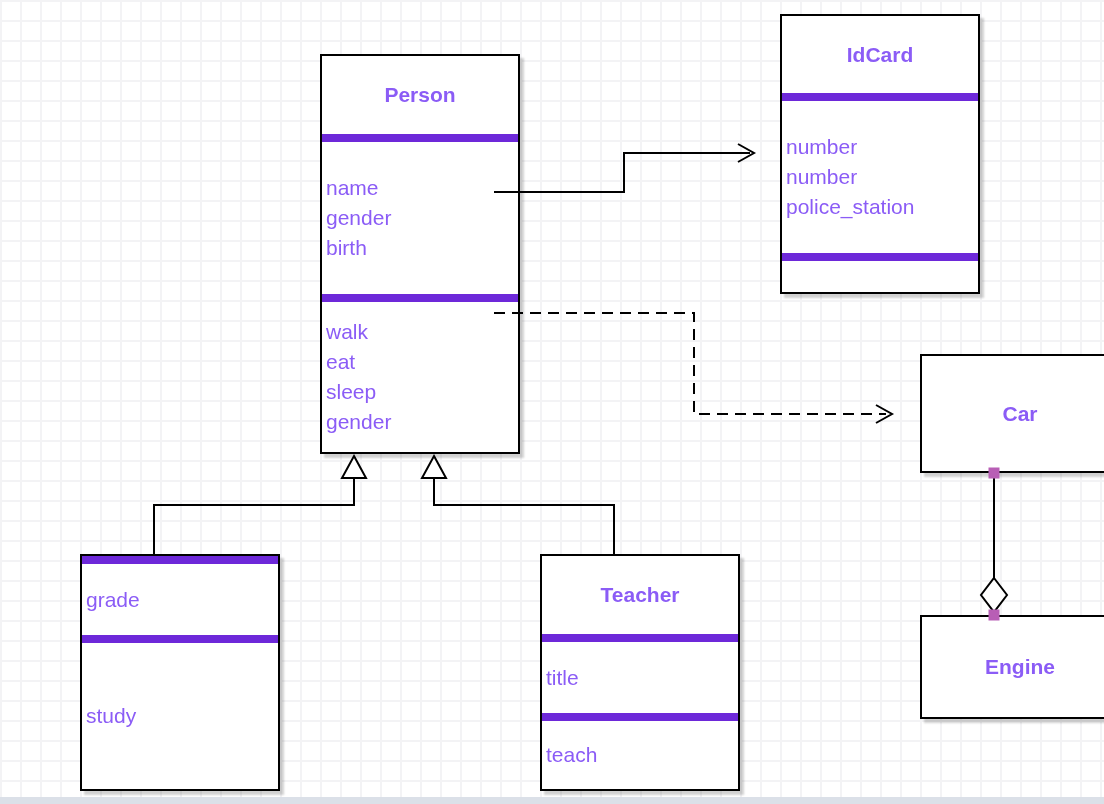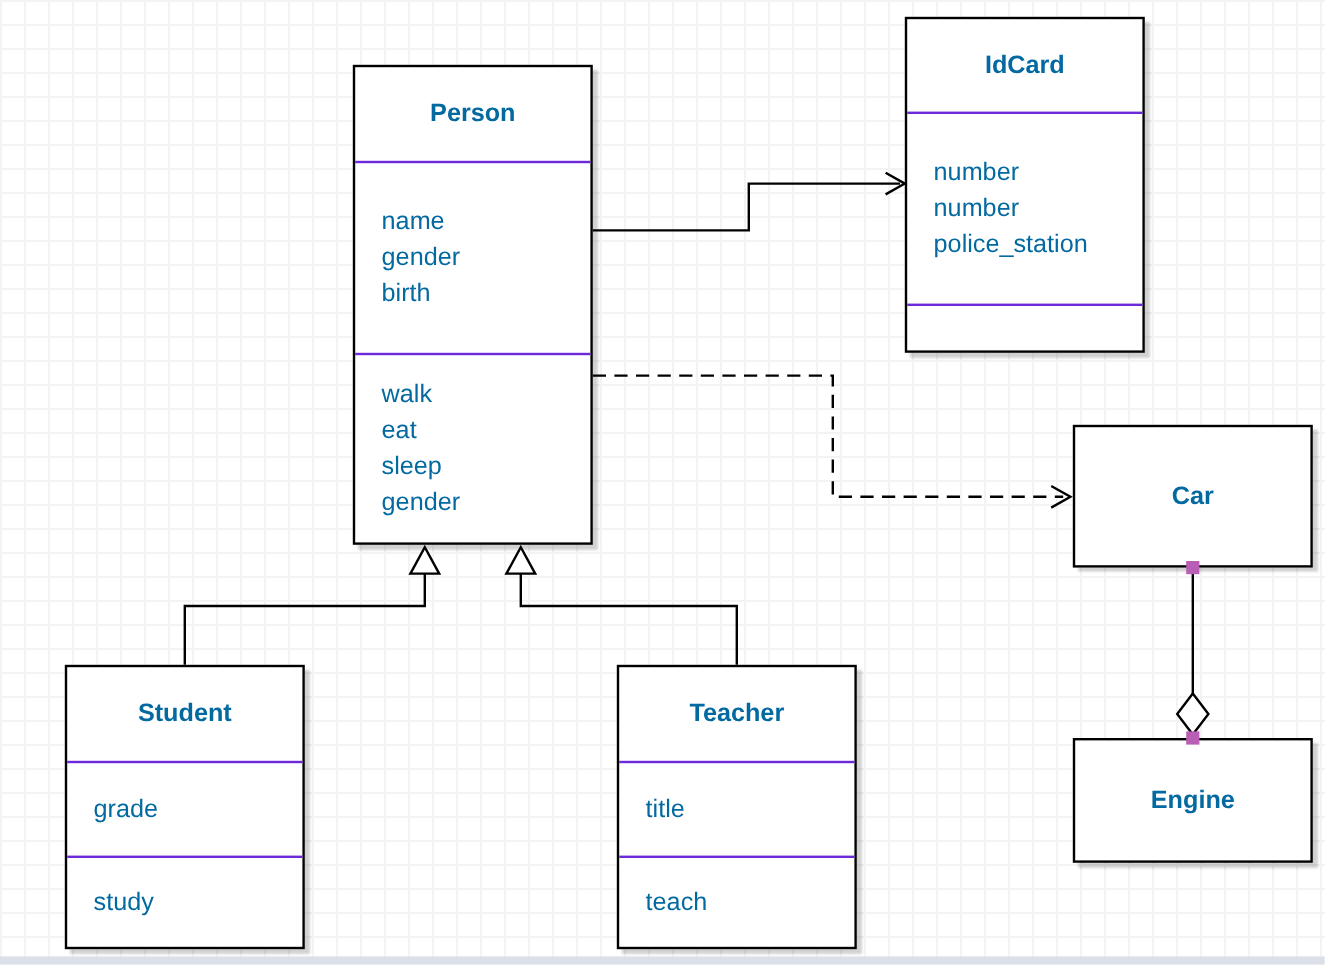--- a/index.html
+++ b/index.html
@@ -18,38 +18,39 @@
     background-size:20px 20px;
   }
   .uml-class{
     position:absolute;
     box-sizing:border-box;
     background:#fff;
     border:2px solid #000;
     box-shadow:4px 4px 2px rgba(0,0,0,0.18);
     display:flex;
     flex-direction:column;
-    color:#0369a1;
+    color:#8b5cf6;
+    margin-left:26px;
   }
   .uml-title{
     display:flex;
     align-items:center;
     justify-content:center;
     font-weight:bold;
     font-size:21px;
     flex:0 0 auto;
   }
   .uml-sec{
     box-sizing:border-box;
-    border-top:2px solid #6d28d9;
+    border-top:8px solid #6d28d9;
     display:flex;
     flex-direction:column;
     justify-content:center;
     align-items:flex-start;
-    padding-left:22px;
+    padding-left:4px;
     font-size:21px;
     line-height:30px;
     flex:0 0 auto;
     text-align:right;
   }
   .uml-title-only{
     justify-content:center;
   }
   .edges{
     position:absolute;
@@ -111,21 +112,20 @@
     <div class="uml-title" style="height:77px">IdCard</div>
     <div class="uml-sec" style="height:160px">
       <div>number</div>
       <div>number</div>
       <div>police_station</div>
     </div>
     <div class="uml-sec" style="flex:1 1 auto"></div>
   </div>
 
   <div class="uml-class" style="left:54px;top:554px;width:200px;height:237px">
-    <div class="uml-title" style="height:78px">Student</div>
     <div class="uml-sec" style="height:79px">
       <div>grade</div>
     </div>
     <div class="uml-sec" style="flex:1 1 auto">
       <div>study</div>
     </div>
   </div>
 
   <div class="uml-class" style="left:514px;top:554px;width:200px;height:237px">
     <div class="uml-title" style="height:78px">Teacher</div>

